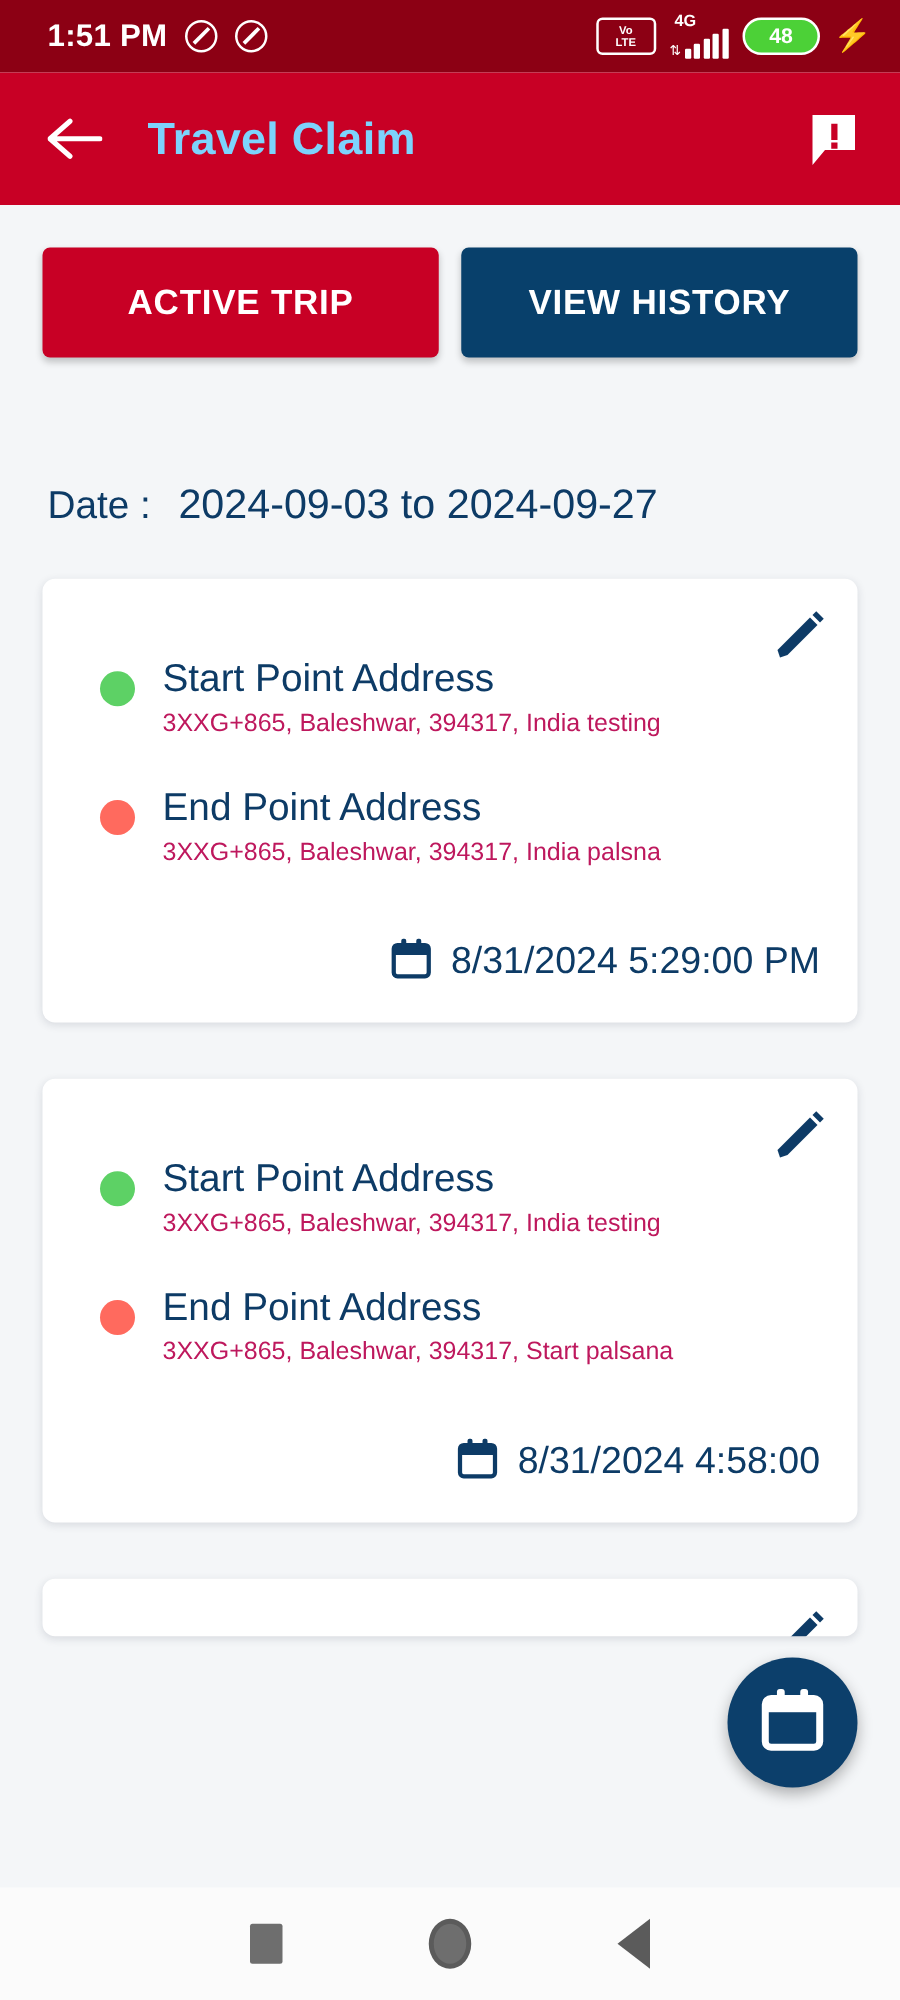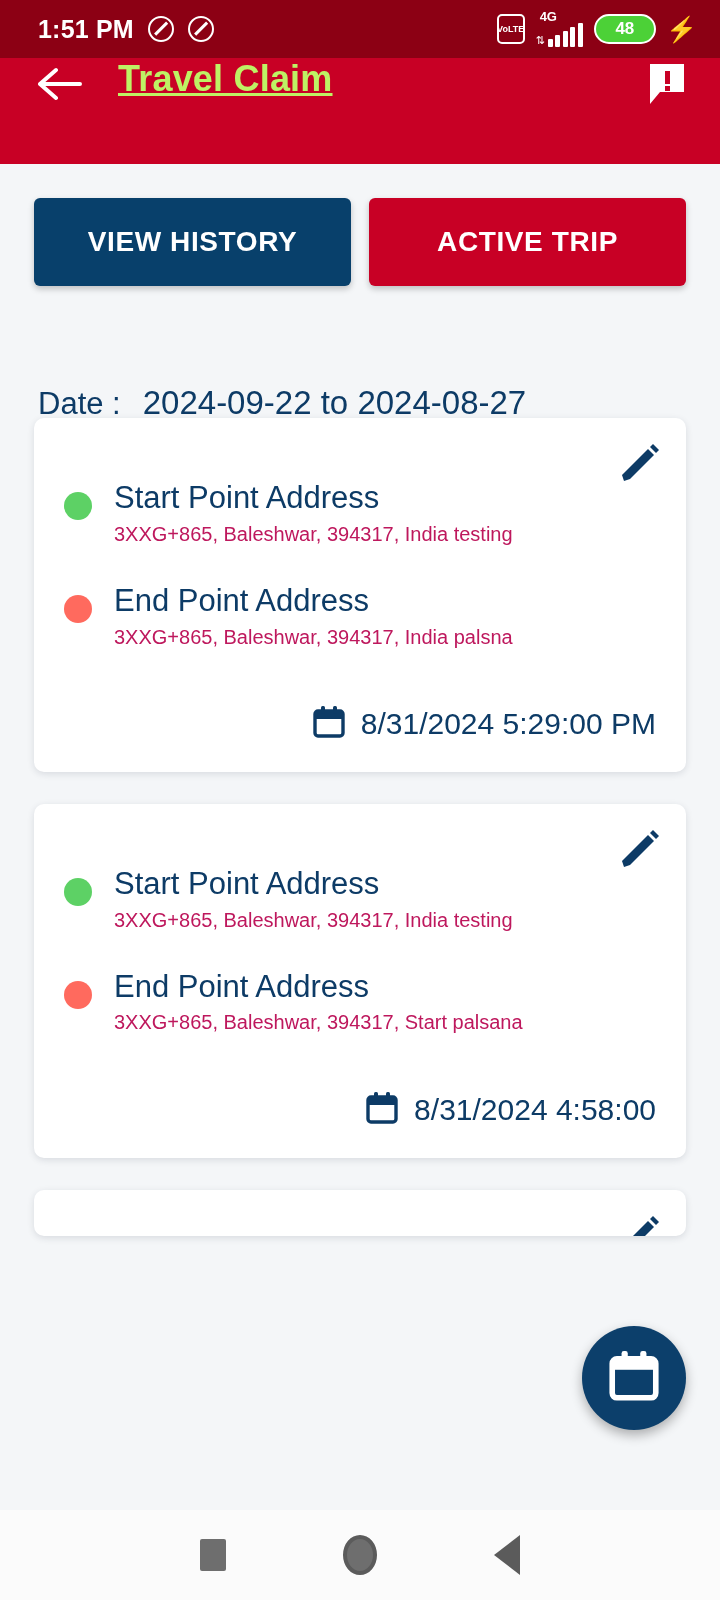--- a/index.html
+++ b/index.html
@@ -18,22 +18,22 @@
     display:flex; align-items:center; justify-content:space-between;
     padding:0 22px 0 38px;
     color:#fff;
   }
   .sb-left{ display:flex; align-items:center; gap:14px; }
   .sb-time{ font-size:25px; font-weight:bold; letter-spacing:.2px; }
   .sb-right{ display:flex; align-items:center; gap:11px; }
   .mute-ic{ width:26px;height:26px;border:2.6px solid #fff;border-radius:50%;position:relative;}
   .mute-ic::after{content:"";position:absolute;left:50%;top:2px;width:2.6px;height:17px;background:#fff;transform:translateX(-50%) rotate(45deg);}
   .volte{
-    width:28px;height:30px;border:2.4px solid #fff;border-radius:5px;
-    display:flex;flex-direction:row;align-items:center;justify-content:center;
+    width:48px;height:30px;border:2.4px solid #fff;border-radius:5px;
+    display:flex;flex-direction:column;align-items:center;justify-content:center;
     font-size:9px;font-weight:bold;line-height:10px;
   }
   .sigwrap{display:flex;align-items:flex-end;gap:2px;position:relative;padding-top:12px;}
   .sig-4g{position:absolute;top:-2px;left:4px;font-size:13px;font-weight:bold;text-align:right;}
   .bars{display:flex;align-items:flex-end;gap:2.5px;}
   .bars i{display:block;width:5px;background:#fff;border-radius:1px;}
   .bars i:nth-child(1){height:8px;}
   .bars i:nth-child(2){height:12px;}
   .bars i:nth-child(3){height:16px;}
   .bars i:nth-child(4){height:20px;}
@@ -43,24 +43,23 @@
     width:62px;height:30px;border:2.6px solid #fff;border-radius:15px;
     background:#4CD137;display:flex;align-items:center;justify-content:center;
     font-size:17px;font-weight:bold;color:#fff;
   }
   .bolt{font-size:25px;line-height:1;}
 
   
   .appbar{
     height:106px;width:100%;
     background:#C80025;
-    display:flex;align-items:flex-start;
+    display:flex;align-items:center;
     padding:0 28px 0 34px;
-    color:#bef264;
-    text-decoration:underline;
+    color:#7dd3fc;
   }
   .back-arrow{width:52px;height:52px;display:flex;align-items:center;justify-content:center;cursor:pointer;}
   .appbar-title{font-size:36px;font-weight:bold;margin-left:32px;flex:1;letter-spacing:.2px;}
   .feedback-ic{width:50px;height:50px;display:flex;align-items:center;justify-content:center;cursor:pointer;}
 
   
   .tabrow{display:flex;gap:18px;padding:34px 34px 0 34px;}
   .tabbtn{
     flex:1;height:88px;border:none;border-radius:6px;
     font-family:"Liberation Sans",sans-serif;
@@ -80,21 +79,21 @@
   .date-value{font-size:33px;margin-left:22px;}
 
   
   .list{
     position:absolute;top:398px;left:0;right:0;bottom:90px;
     padding:20px 34px 0 34px;overflow:hidden;
   }
   .card{
     position:relative;background:#fff;border-radius:10px;
     box-shadow:0 2px 7px rgba(30,40,60,.13);
-    padding:26px 30px 28px 30px;margin-bottom:32px;
+    padding:26px 30px 28px 46px;margin-bottom:32px;margin-top:45px;
   }
   .pencil{position:absolute;top:22px;right:24px;width:46px;height:46px;cursor:pointer;}
   .point{display:flex;align-items:flex-start;margin-top:36px;}
   .point:first-of-type{margin-top:44px;}
   .dot{width:28px;height:28px;border-radius:50%;flex:none;margin-top:12px;margin-right:22px;}
   .dot-start{background:#5DD165;}
   .dot-end{background:#FF6A5E;}
   .ptext{flex:1;}
   .ptitle{font-size:31px;color:#0D3B66;line-height:1.18;}
   .paddr{font-size:20px;color:#be185d;line-height:1.32;margin-top:4px;}
@@ -167,27 +166,27 @@
   <div class="feedback-ic">
     <svg width="46" height="46" viewBox="0 0 46 46">
       <path d="M6 4 H40 V32 H16 L6 44 V4 Z" fill="#fff"></path>
       <rect x="21" y="11" width="5" height="13" fill="#C80025"></rect>
       <rect x="21" y="26" width="5" height="5" fill="#C80025"></rect>
     </svg>
   </div>
 </div>
 
 <div class="tabrow">
+  <button class="tabbtn tab-active">ACTIVE TRIP</button>
   <button class="tabbtn tab-inactive">VIEW HISTORY</button>
-  <button class="tabbtn tab-active">ACTIVE TRIP</button>
 </div>
 
 <div class="daterow">
   <span class="date-label">Date :</span>
-  <span class="date-value">2024-09-22 to 2024-08-27</span>
+  <span class="date-value">2024-09-03 to 2024-09-27</span>
 </div>
 
 <div class="list">
 
   <div class="card">
     <div class="pencil">
       <svg width="46" height="46" viewBox="0 0 46 46">
         <path d="M6 35 L8 41 L14 39 L38 15 L32 9 L8 33 Z" fill="#0D3B66"></path>
         <path d="M34 7 L40 13 L43 10 L37 4 Z" fill="#0D3B66"></path>
       </svg>

